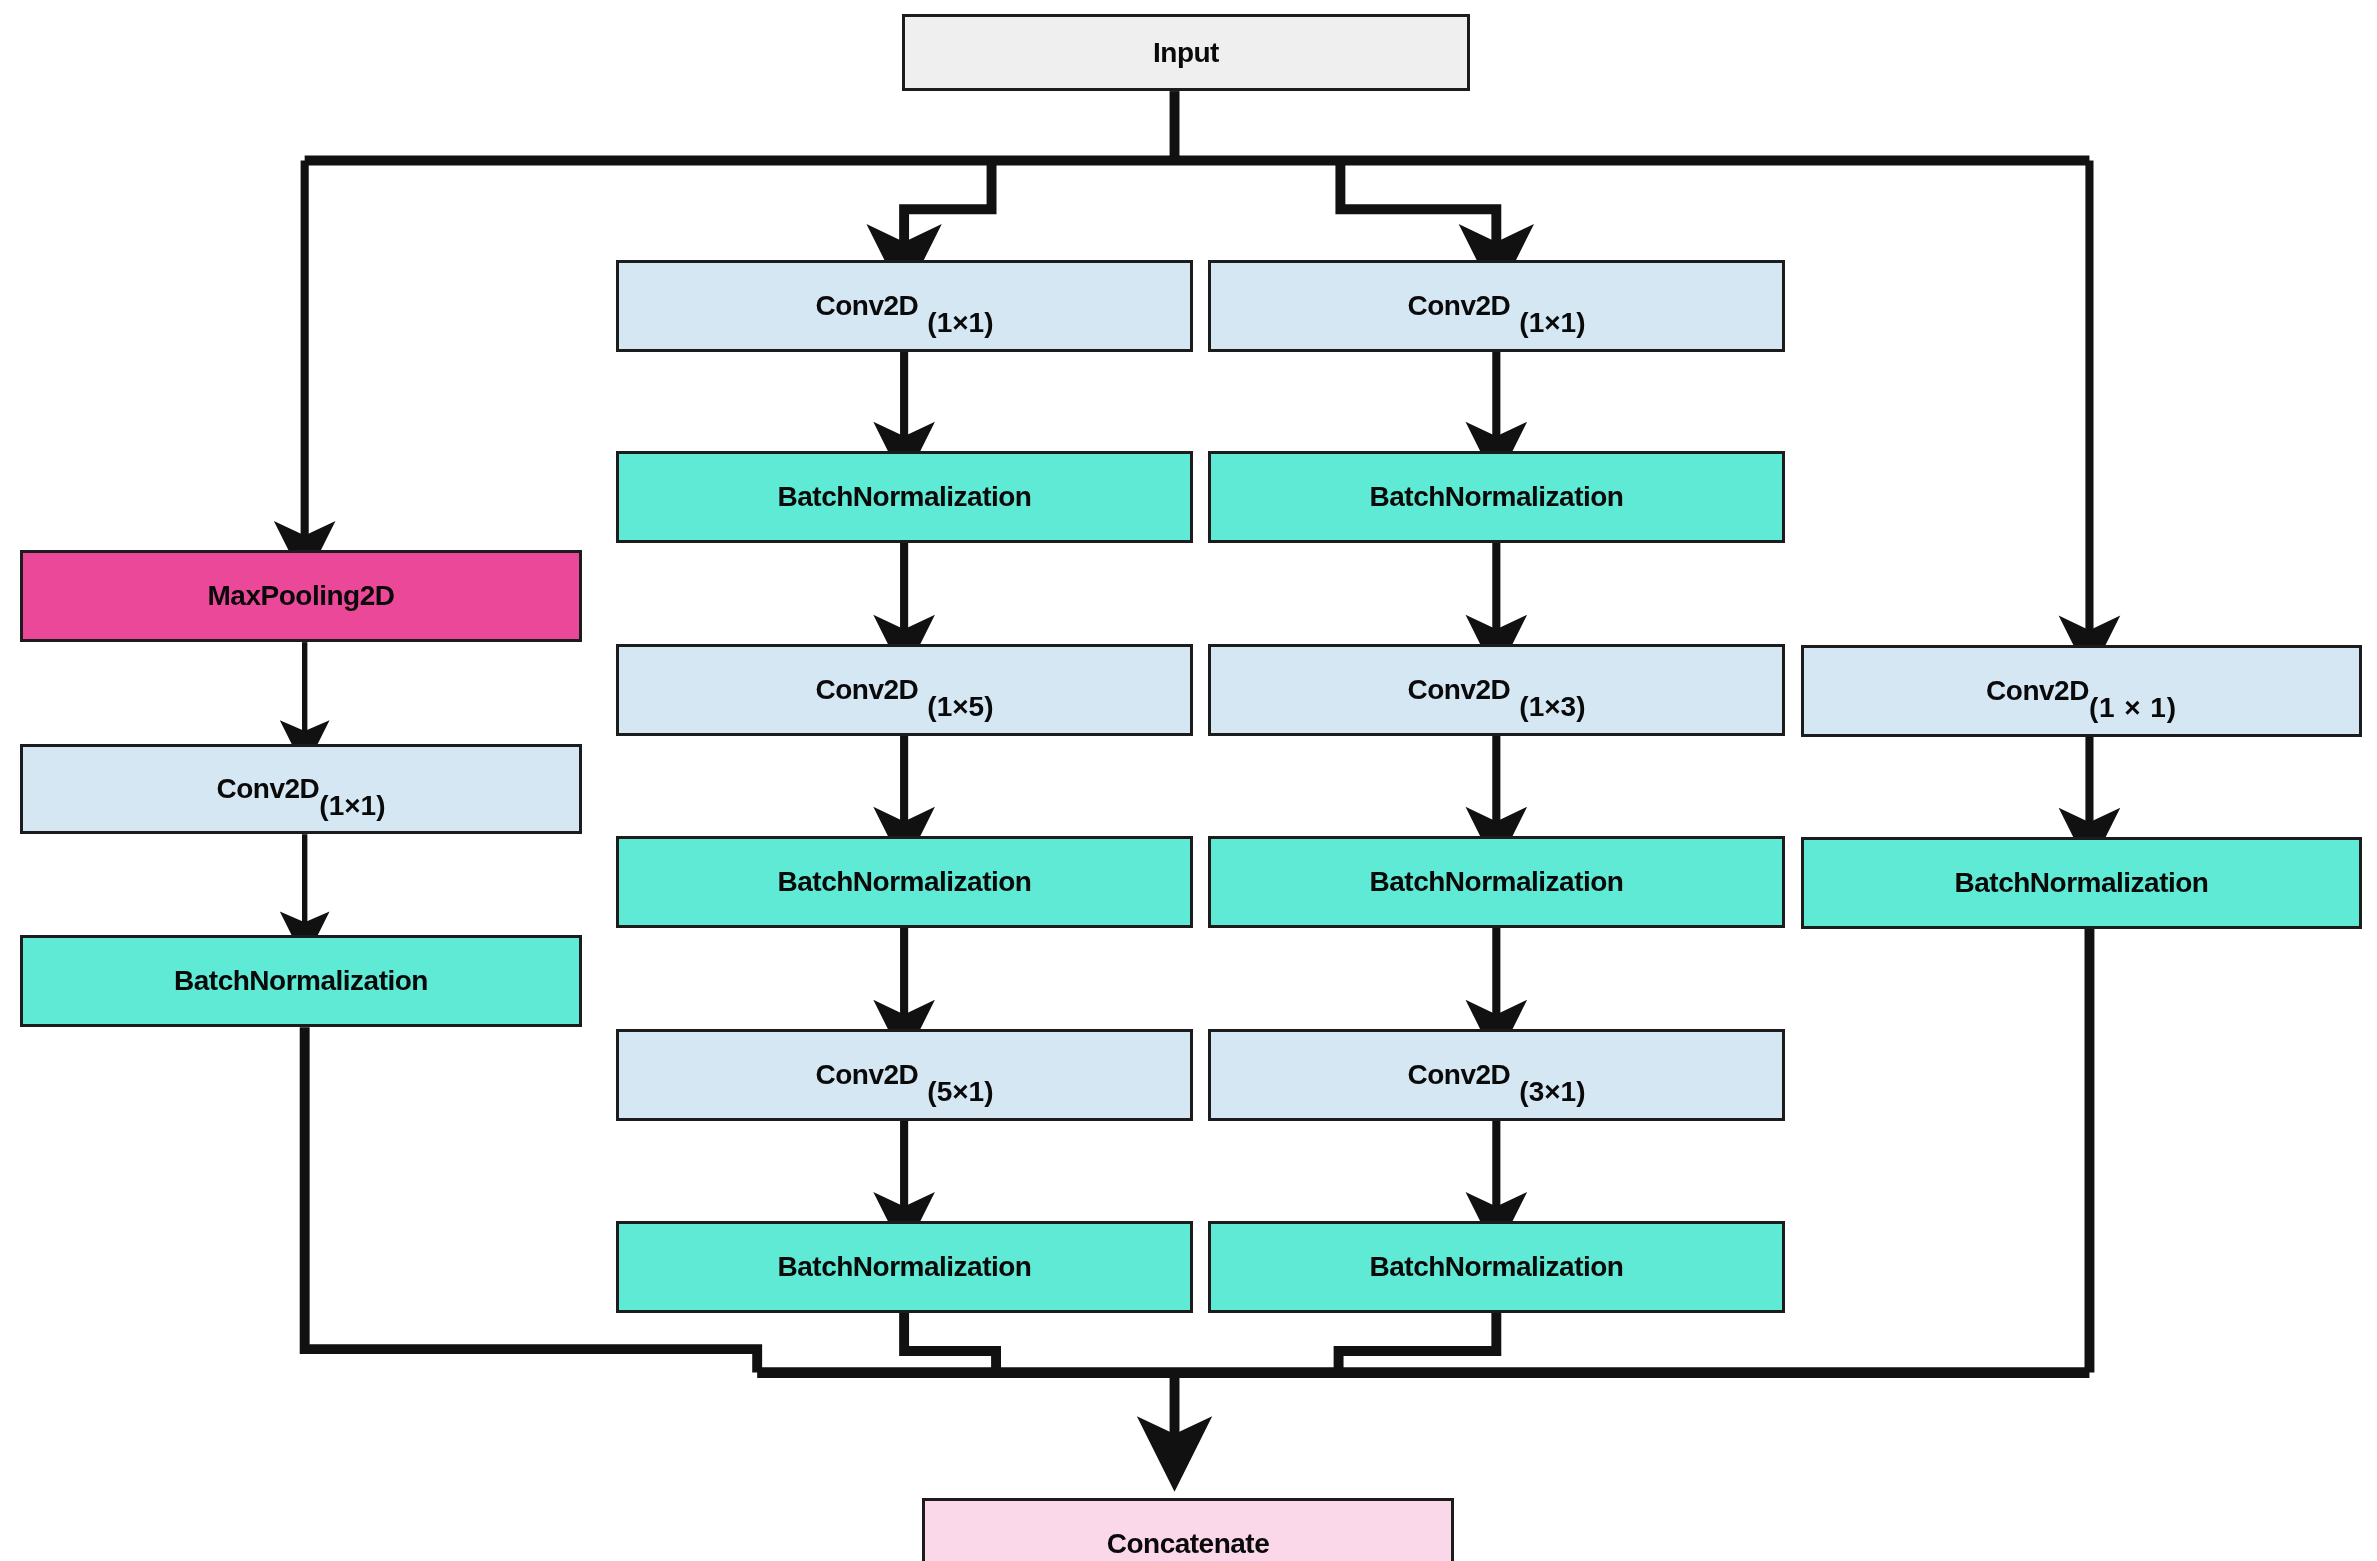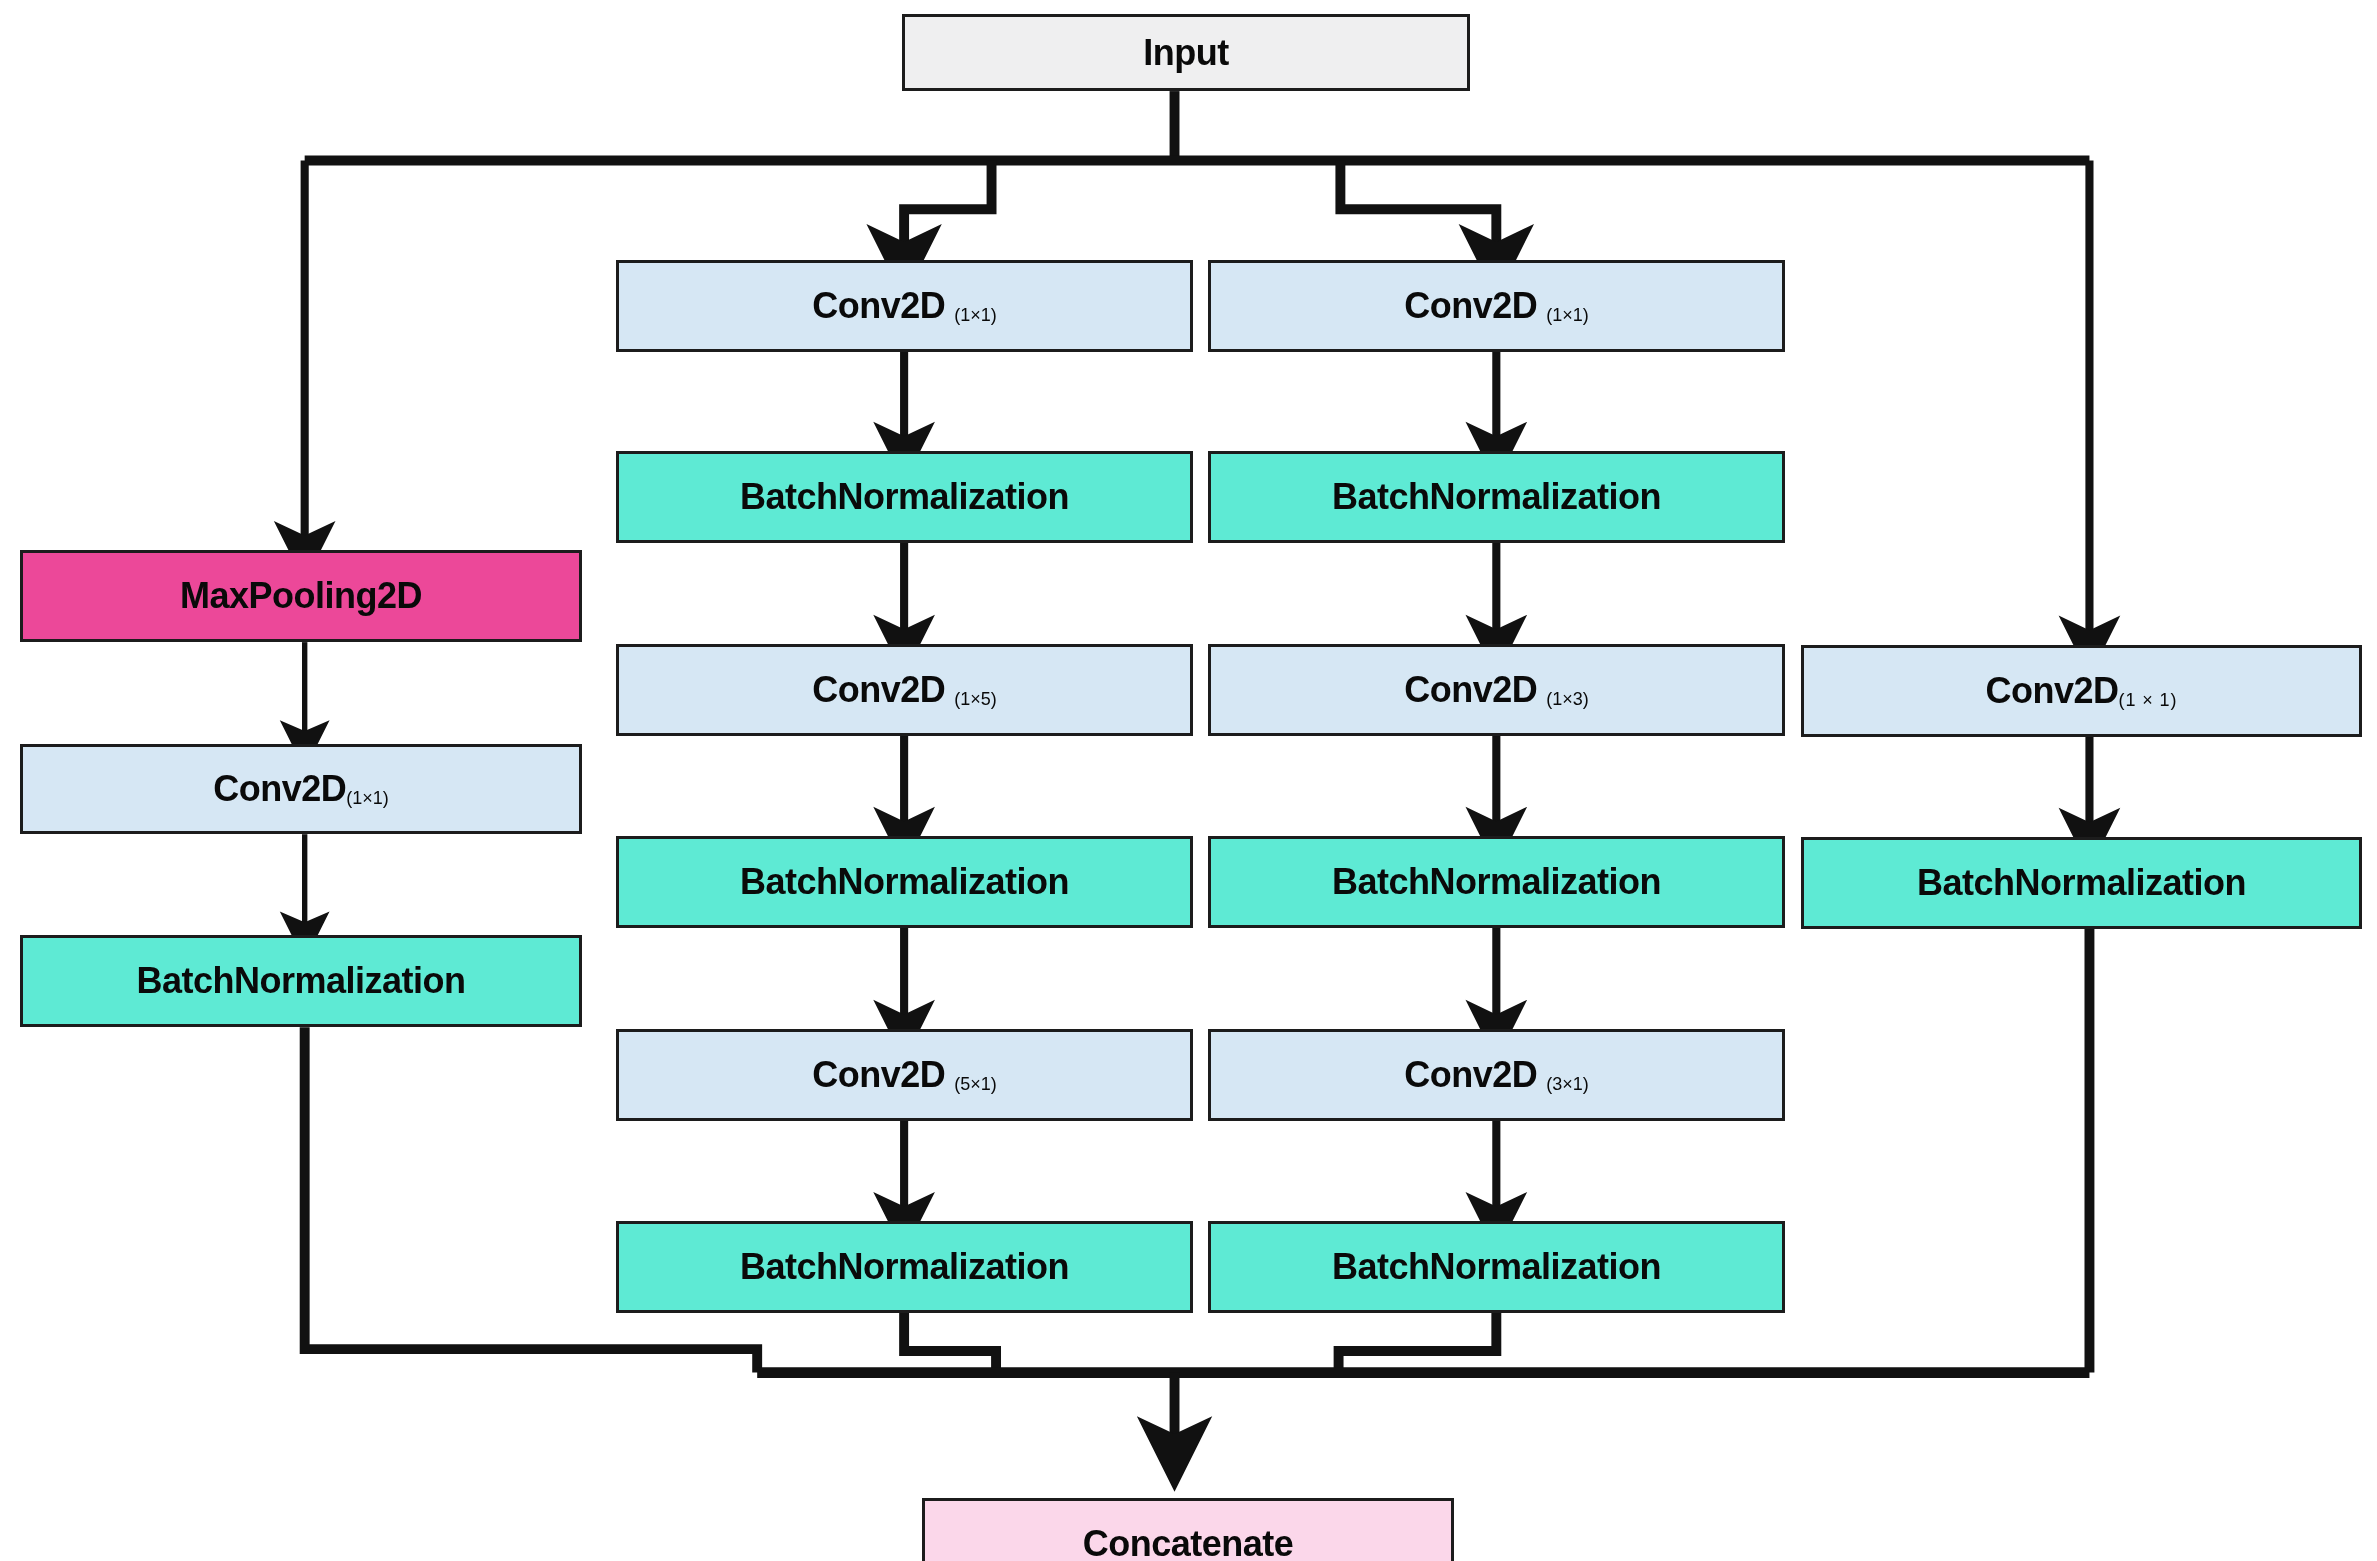--- a/index.html
+++ b/index.html
@@ -33,30 +33,30 @@
     border: 3.6px solid #1c1c1c;
     display: flex;
     align-items: center;
     justify-content: center;
     white-space: nowrap;
     color: #0a0a0a;
     line-height: 1;
     z-index: 5;
   }
   .node .main-label {
-    font-size: 36px;
+    font-size: 28px;
     font-weight: 700;
     letter-spacing: -0.5px;
   }
   .node .kern {
-    font-size: 18px;
-    font-weight: 400;
+    font-size: 28px;
+    font-weight: 700;
     letter-spacing: 0px;
     position: relative;
-    top: 9px;
+    top: 17px;
   }
   .node .kern.wide { letter-spacing: 0.9px; }
   .gap-sm { display: inline-block; width: 9px; }
   .gap-none { display: inline-block; width: 0px; }
   .n-input   { background: #efeff0; }
   .n-conv    { background: #d6e7f4; text-align: center; }
   .n-bn      { background: #5eead4; }
   .n-pool    { background: #ec4899; }
   .n-concat  { background: #fbd7ea; }
 </style>

